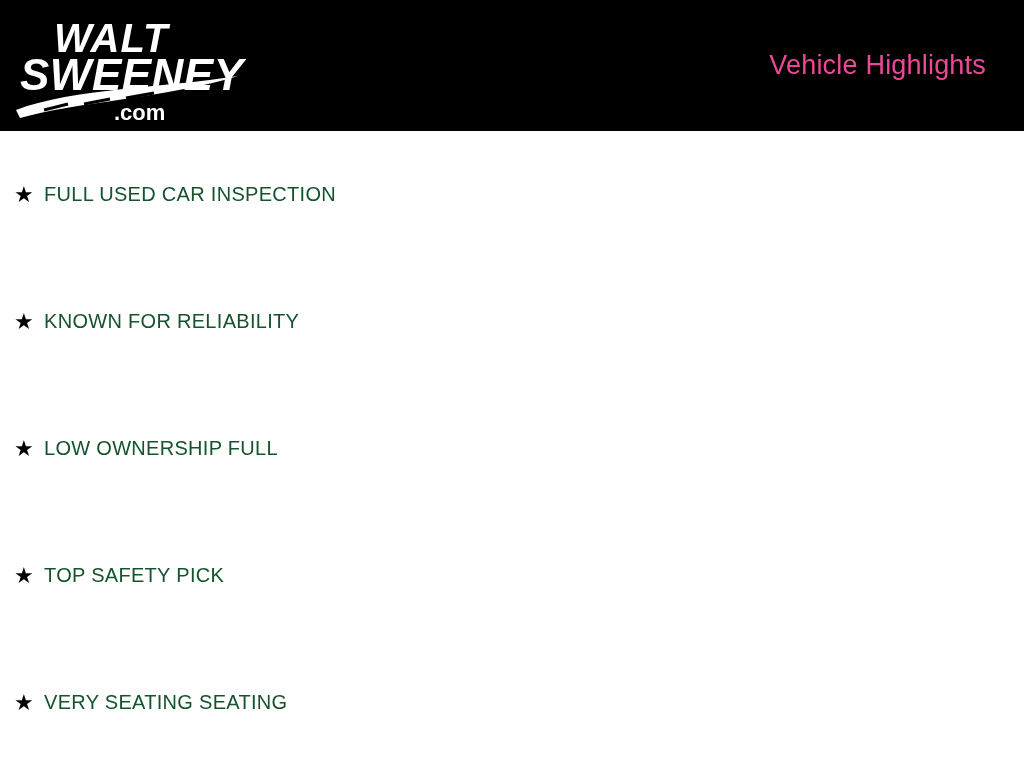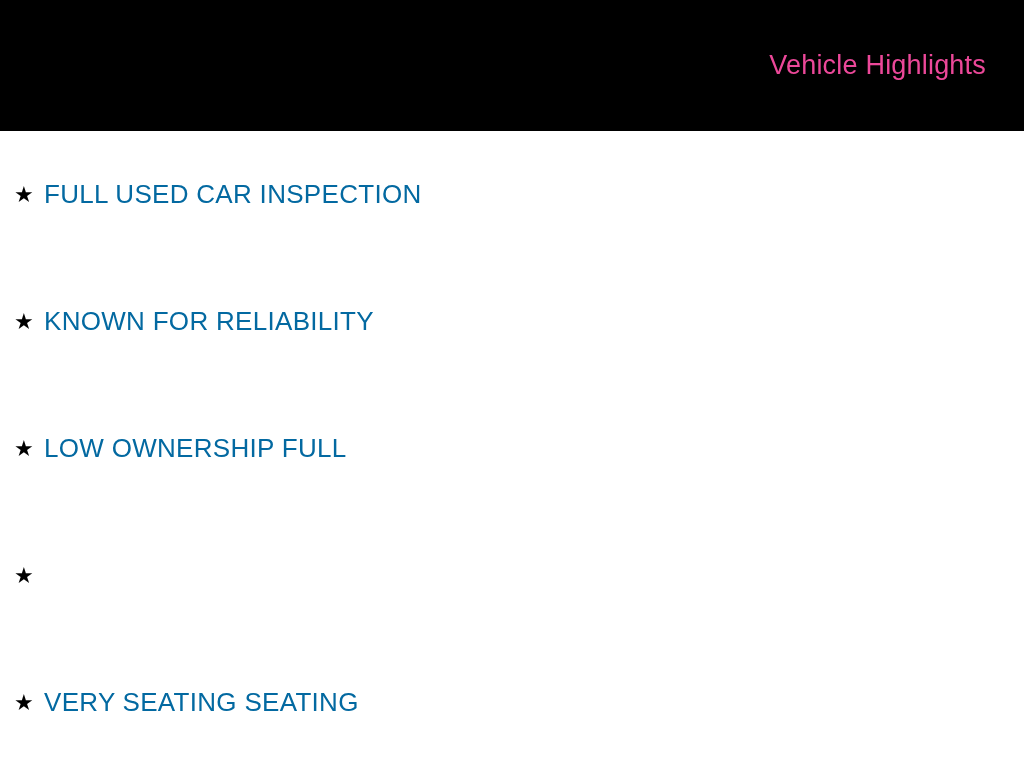--- a/index.html
+++ b/index.html
@@ -74,33 +74,48 @@
   .bullet-star {
     flex: 0 0 auto;
     width: 30px;
     font-size: 22px;
     line-height: 1;
     color: #000000;
     text-align: left;
   }
   .highlight-text {
     flex: 0 1 auto;
-    font-size: 26px;
-    color: #0369a1;
+    font-size: 20px;
+    color: #14532d;
     letter-spacing: 0.3px;
     white-space: nowrap;
   }
 </style>
 </head>
 <body>
 
 <div class="page">
 
   <div class="header">
 
+    <div class="logo">
+      <svg width="240" height="108" viewBox="0 0 240 108" xmlns="http://www.w3.org/2000/svg">
+
+        <text x="40" y="38" font-family="Liberation Sans, sans-serif" font-size="40" font-weight="bold" font-style="italic" fill="#ffffff" letter-spacing="1">WALT</text>
+
+        <text x="6" y="76" font-family="Liberation Sans, sans-serif" font-size="44" font-weight="bold" font-style="italic" fill="#ffffff" letter-spacing="0.5">SWEENEY</text>
+
+        <path d="M2 96 C 60 74, 150 74, 224 62 C 152 84, 62 88, 6 104 Z" fill="#ffffff"></path>
+        <path d="M30 96 L 54 90" stroke="#000000" stroke-width="3"></path>
+        <path d="M70 90 L 96 85" stroke="#000000" stroke-width="3"></path>
+        <path d="M112 84 L 140 79" stroke="#000000" stroke-width="3"></path>
+
+        <text x="100" y="106" font-family="Liberation Sans, sans-serif" font-size="22" font-weight="bold" fill="#ffffff">.com</text>
+      </svg>
+    </div>
 
     <div class="header-title">Vehicle Highlights</div>
   </div>
 
   <ul class="highlights">
 
     <li class="highlight-item">
       <span class="bullet-star">★</span>
       <span class="highlight-text">FULL USED CAR INSPECTION</span>
     </li>
@@ -110,20 +125,21 @@
       <span class="highlight-text">KNOWN FOR RELIABILITY</span>
     </li>
 
     <li class="highlight-item">
       <span class="bullet-star">★</span>
       <span class="highlight-text">LOW OWNERSHIP FULL</span>
     </li>
 
     <li class="highlight-item">
       <span class="bullet-star">★</span>
+      <span class="highlight-text">TOP SAFETY PICK</span>
     </li>
 
     <li class="highlight-item">
       <span class="bullet-star">★</span>
       <span class="highlight-text">VERY SEATING SEATING</span>
     </li>
 
   </ul>
 
 </div>

